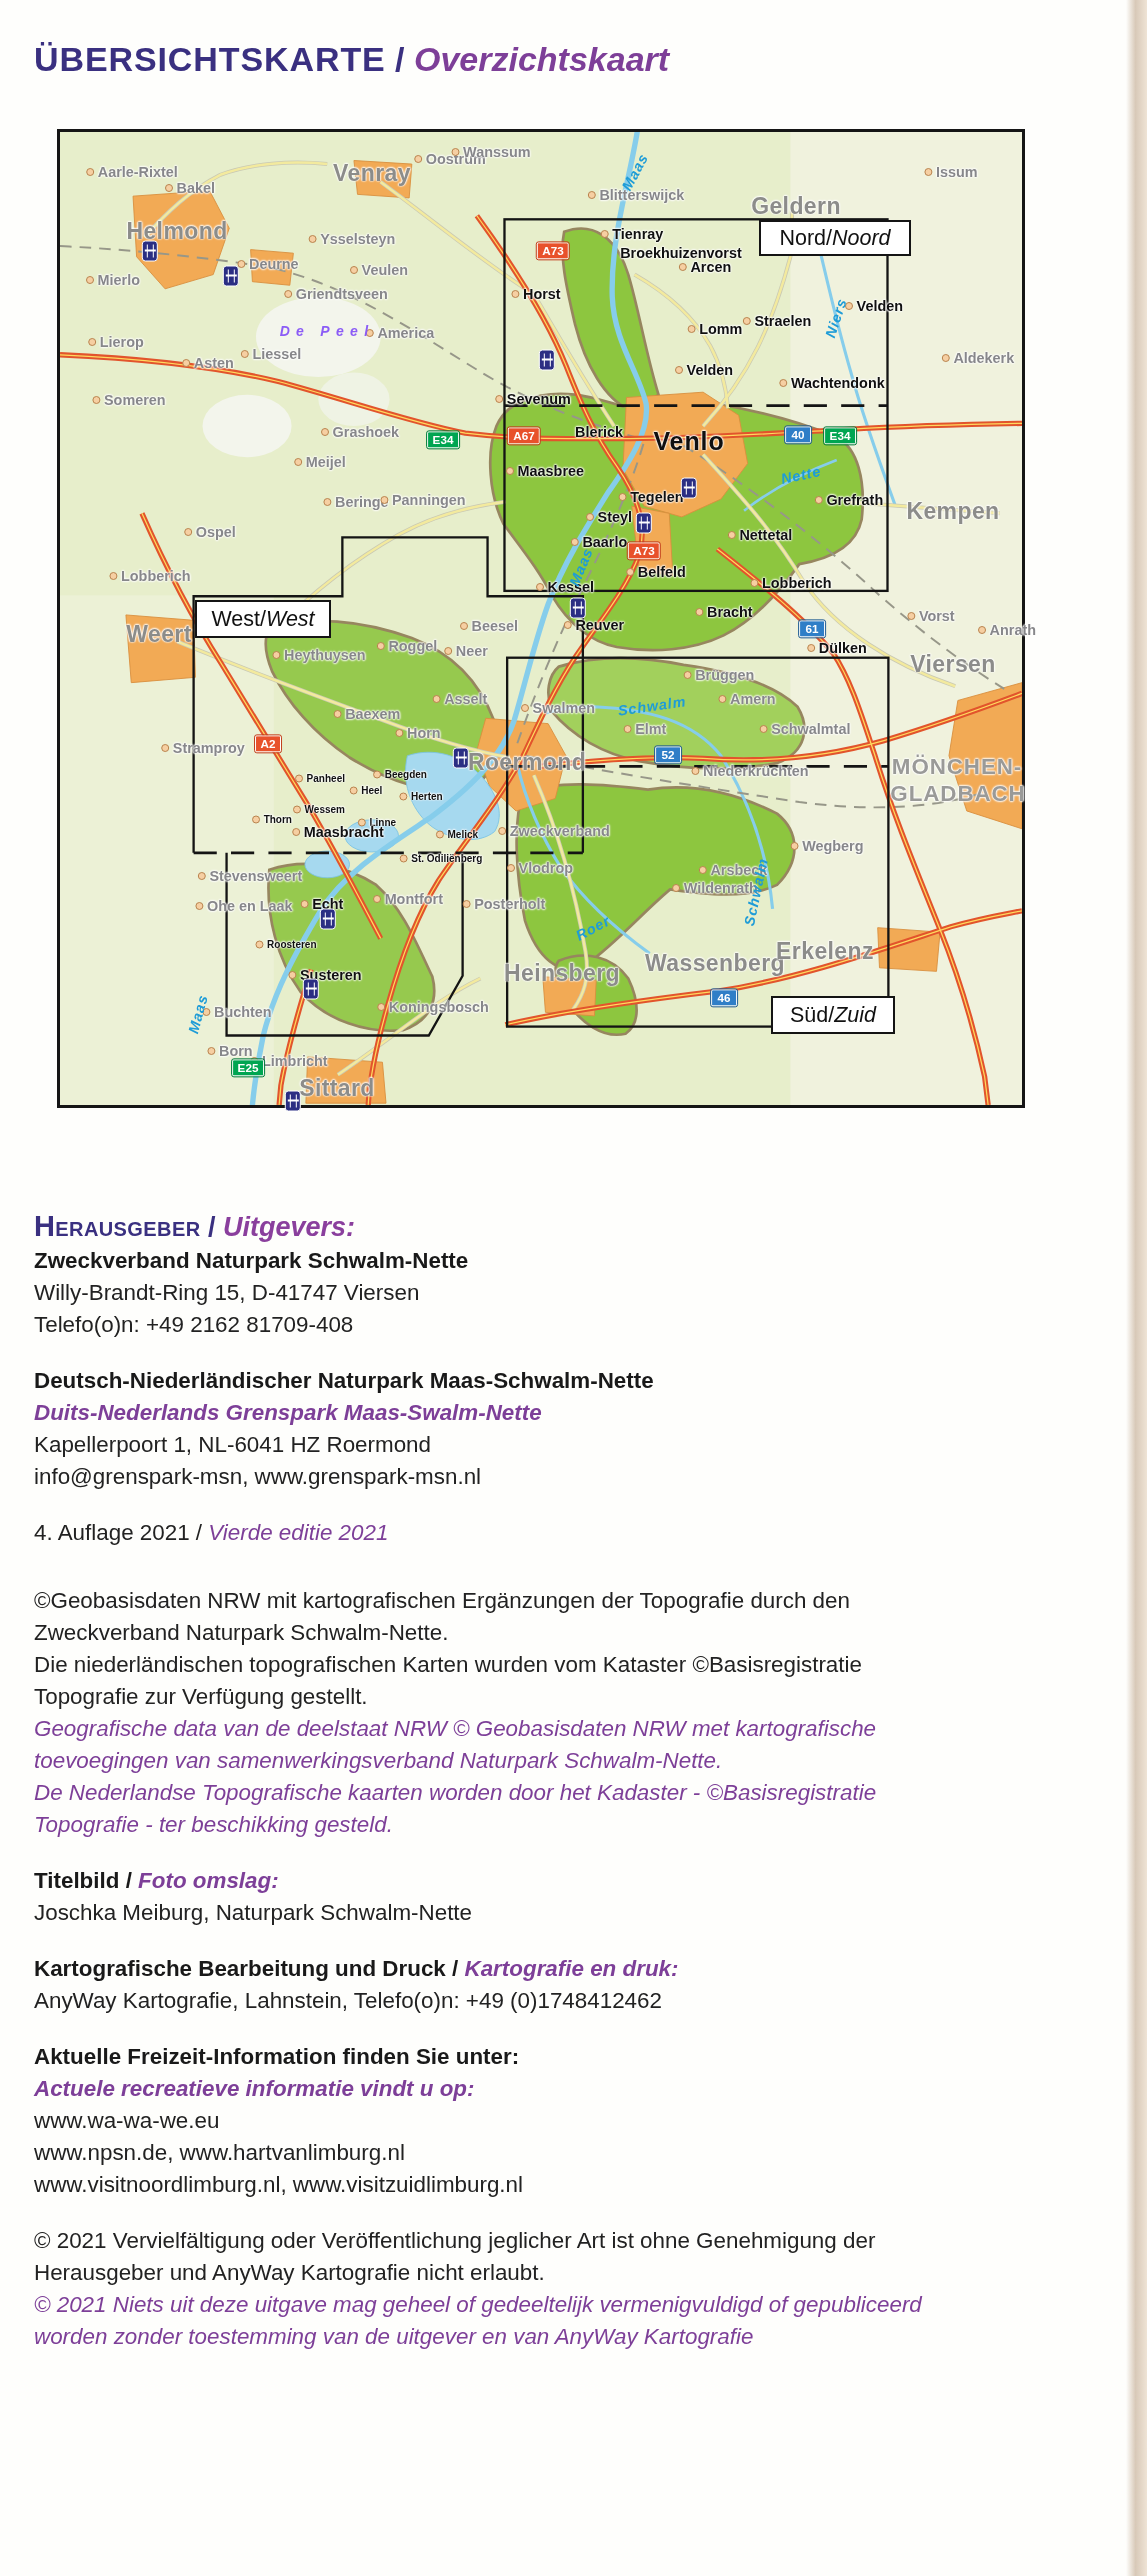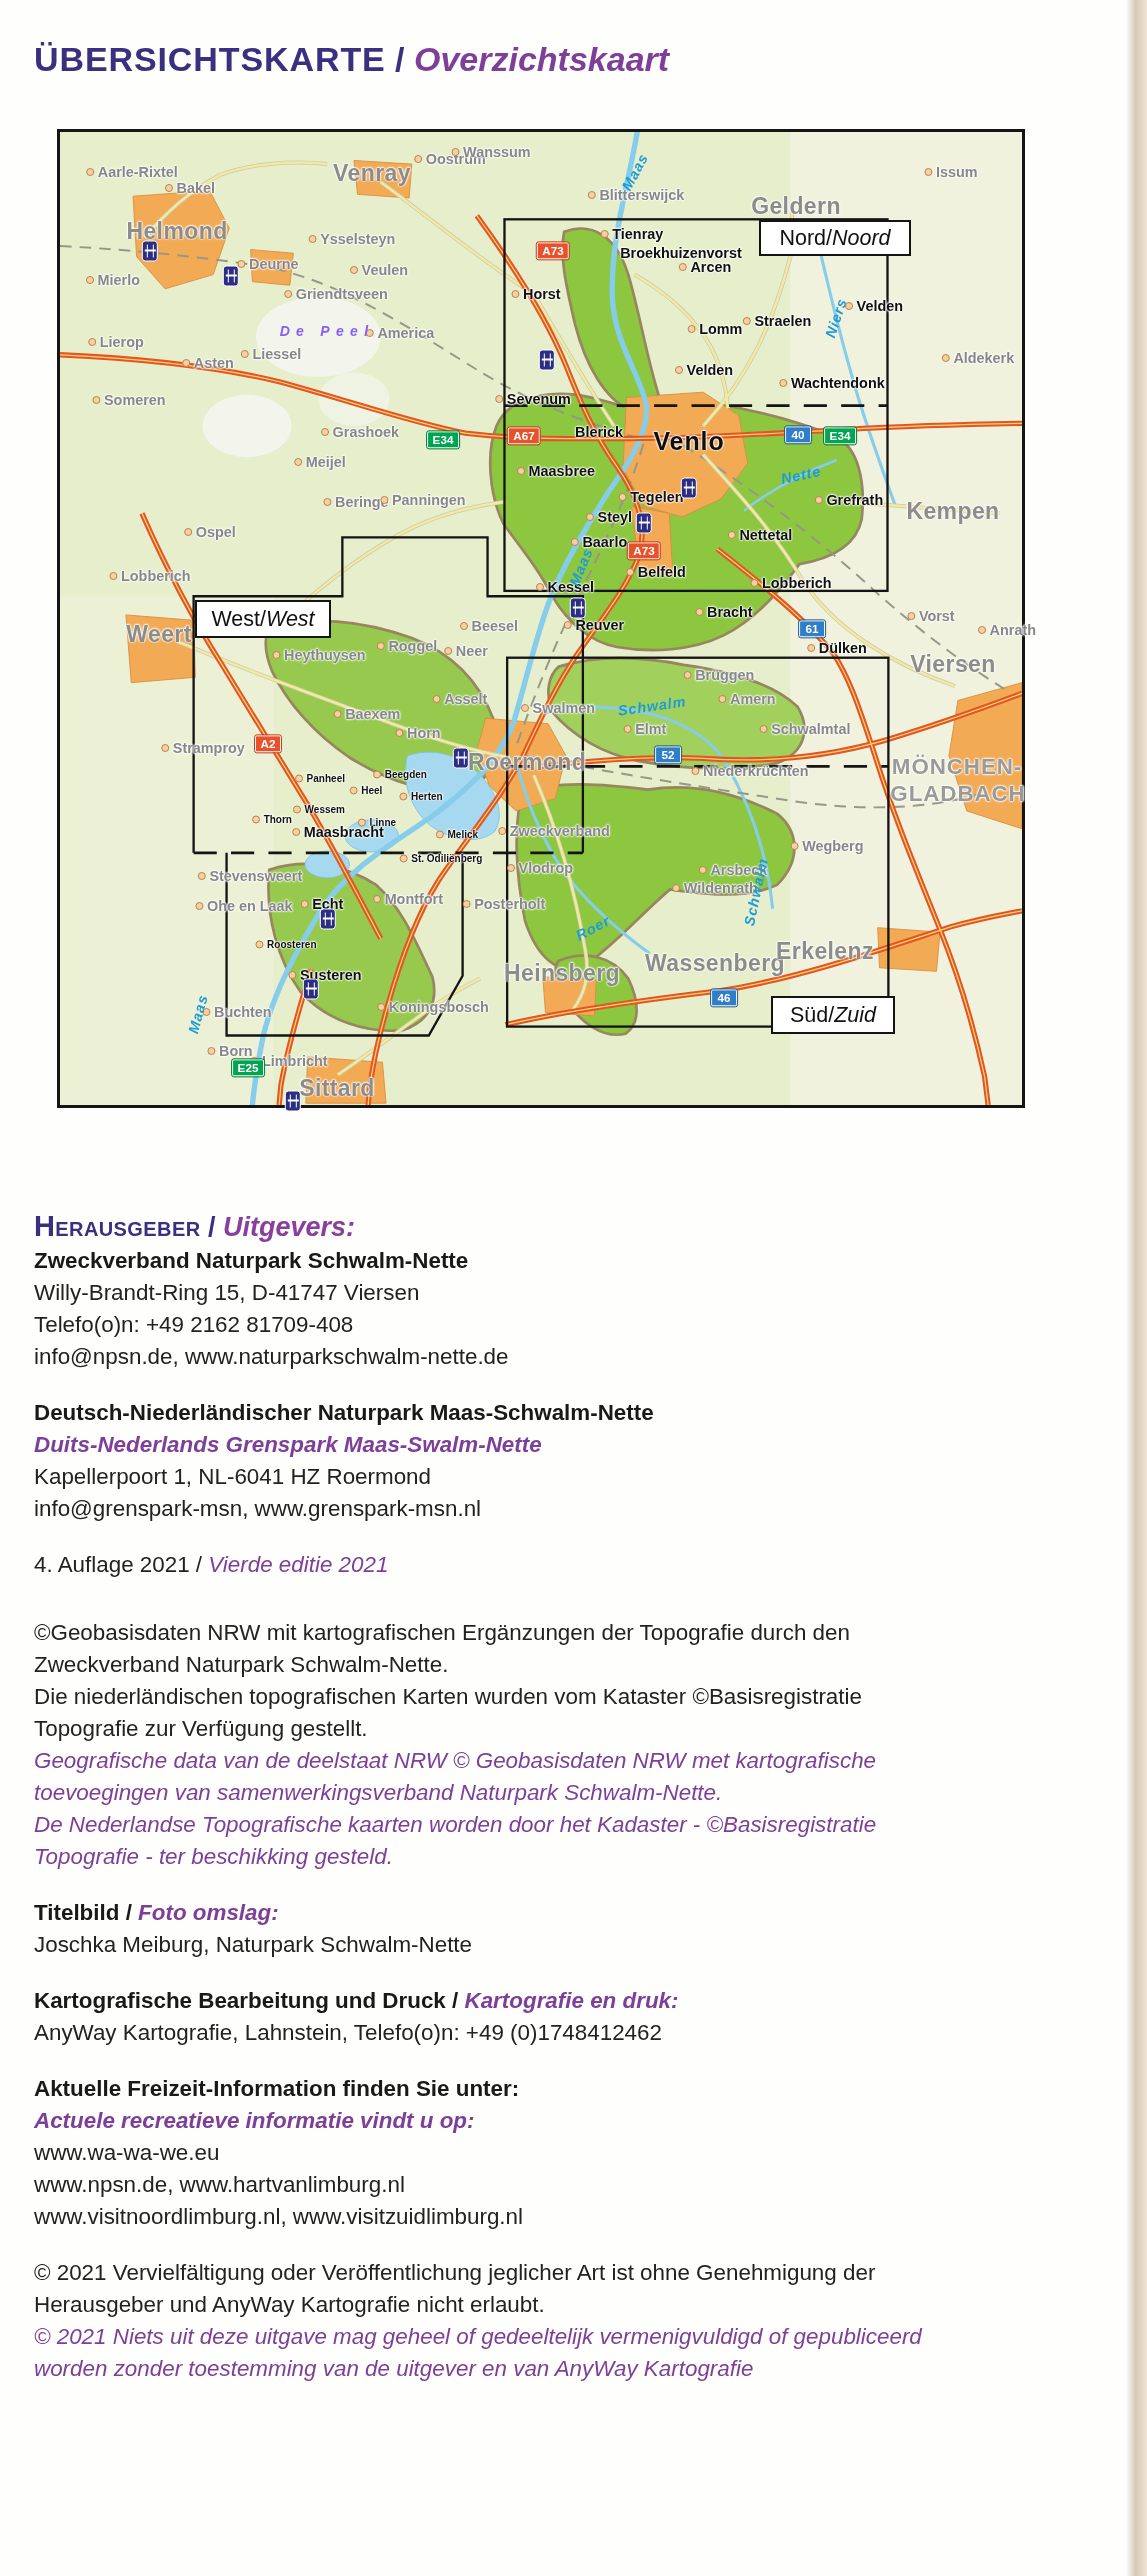--- a/index.html
+++ b/index.html
@@ -453,21 +453,21 @@
         <div class="pl k-t" style="left: 473px; top: 267px;">
           <span class="dot"></span>
           <span>Sevenum</span>
         </div>
         <div class="pl k-t" style="left: 539px; top: 300px;">
           <span>Blerick</span>
         </div>
         <div class="pl k-t1" style="left: 629px; top: 309px;">
           <span>Venlo</span>
         </div>
-        <div class="pl k-t" style="left: 496px; top: 339px;">
+        <div class="pl k-t" style="left: 485px; top: 339px;">
           <span class="dot"></span>
           <span>Maasbree</span>
         </div>
         <div class="pl k-t" style="left: 591px; top: 365px;">
           <span class="dot"></span>
           <span>Tegelen</span>
         </div>
         <div class="pl k-t" style="left: 549px; top: 385px;">
           <span class="dot"></span>
           <span>Steyl</span>
@@ -623,21 +623,20 @@
         <div class="sh sh-nl" style="left: 171px; top: 144px;"></div>
       </div>
   </div>
 
   <div id="colophon">
       <div class="sec">
         <div class="ln"><span class="s-hc">Herausgeber</span><span class="s-hcsl"> / </span><span class="s-hn">Uitgevers:</span></div>
         <div class="ln"><span class="s-b">Zweckverband Naturpark Schwalm-Nette</span></div>
         <div class="ln"><span class="s-n">Willy-Brandt-Ring 15, D-41747 Viersen</span></div>
         <div class="ln"><span class="s-n">Telefo(o)n: +49 2162 81709-408</span></div>
-        <div class="ln"><span class="s-n">info@npsn.de, www.naturparkschwalm-nette.de</span></div>
       </div>
       <div class="sec">
         <div class="ln"><span class="s-b">Deutsch-Niederländischer Naturpark Maas-Schwalm-Nette</span></div>
         <div class="ln"><span class="s-pbi">Duits-Nederlands Grenspark Maas-Swalm-Nette</span></div>
         <div class="ln"><span class="s-n">Kapellerpoort 1, NL-6041 HZ Roermond</span></div>
         <div class="ln"><span class="s-n">info@grenspark-msn, www.grenspark-msn.nl</span></div>
       </div>
       <div class="sec">
         <div class="ln"><span class="s-n">4. Auflage 2021 / </span><span class="s-pi">Vierde editie 2021</span></div>
       </div>

